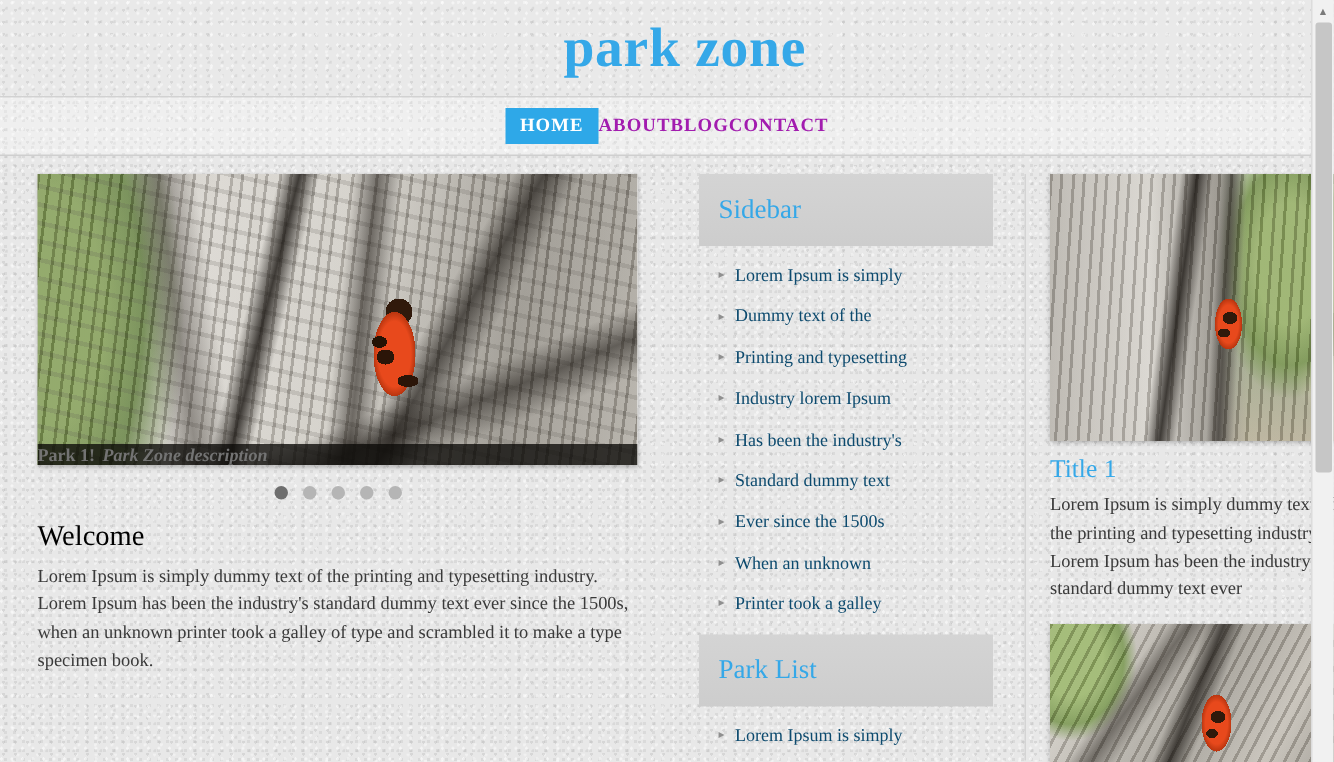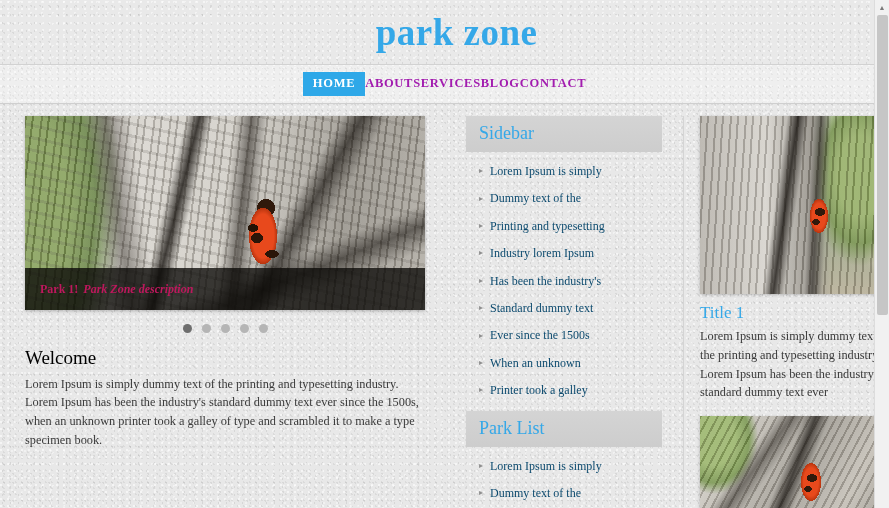--- a/index.html
+++ b/index.html
@@ -133,26 +133,25 @@
       radial-gradient(ellipse 90px 200px at 8px 90px, #7d9a4e 0 40%, #5e7c3a 70%, transparent 100%),
       radial-gradient(ellipse 40px 70px at 20px 30px, #a8bf72 0 50%, transparent 100%),
       radial-gradient(ellipse 36px 60px at 12px 170px, #6d8c42 0 50%, transparent 100%),
       
       linear-gradient(100deg, #b9b5ae 0%, #d8d5cf 28%, #cfccc5 52%, #908c84 78%, #aeaaa2 100%);
   }
 
   #slide-caption {
     position: absolute;
     left: 0; right: 0; bottom: 0;
-    height: 42px;
+    height: 14px;
     background: rgba(12,10,8,.78);
-    color: #be185d;
-    display: flex;
-    align-items: center;
-    padding-left: 15px;
+    color: #737373;
+    display: flex;
+    align-items: center;
     font-size: 12px;
     gap: 5px;
   }
   #slide-caption .cap-strong { font-weight: bold; }
   #slide-caption .cap-em { font-style: italic; font-weight: bold; }
 
   #slider-dots {
     width: 400px;
     display: flex;
     justify-content: center;
@@ -189,21 +188,21 @@
   #sidebar-column {
     width: 196px;
     margin-left: 21px;
     flex: 0 0 auto;
   }
 
   .panel { width: 196px; }
   .panel + .panel { }
 
   .panel-header {
-    height: 36px;
+    height: 48px;
     background: linear-gradient(180deg, #d4d4d4 0%, #cdcdcd 100%);
     display: flex;
     align-items: center;
     padding-left: 13px;
   }
   .panel-title {
     color: #35a8e8;
     font-size: 18px;
     line-height: 1.2;
   }
@@ -325,21 +324,20 @@
 <body>
 
 <header id="site-header" class="noise-bg">
   <div id="site-title">park zone</div>
 </header>
 
 <nav id="main-nav">
   <ul id="nav-list">
     <li class="nav-item active">HOME</li>
     <li class="nav-item">ABOUT</li>
-    <li class="nav-item">SERVICES</li>
     <li class="nav-item">BLOG</li>
     <li class="nav-item">CONTACT</li>
   </ul>
 </nav>
 
 <div id="content-area">
 
   <main id="main-column">
 
     <div id="slider">

